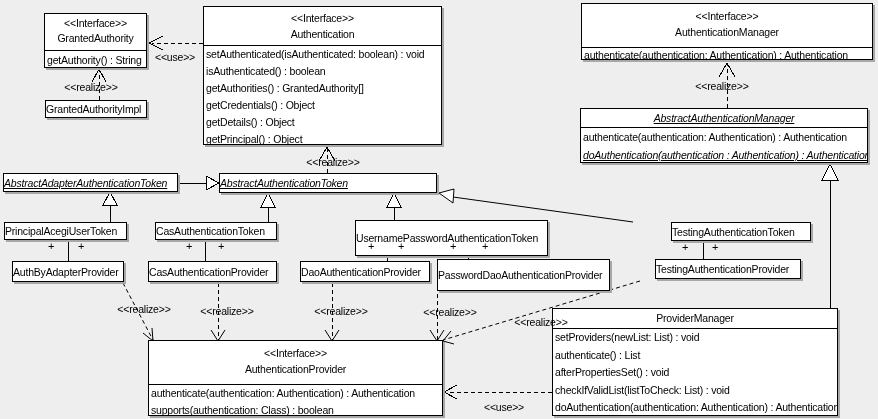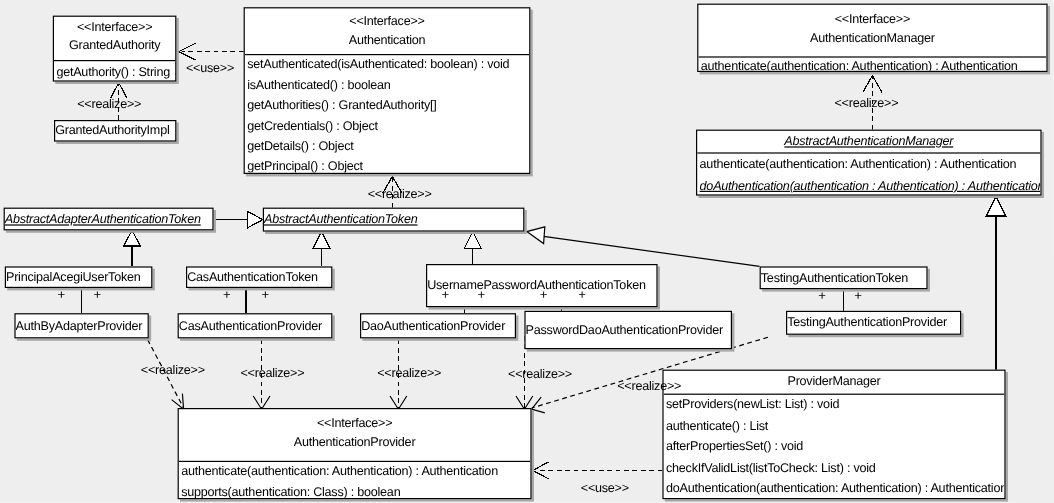--- a/index.html
+++ b/index.html
@@ -197,21 +197,21 @@
 
   <div class="box simple" style="left:4px;top:222px;width:123px;height:18px">
     <div class="cname">PrincipalAcegiUserToken</div>
   </div>
   <div class="box simple" style="left:155px;top:222px;width:122px;height:18px">
     <div class="cname">CasAuthenticationToken</div>
   </div>
   <div class="box simple" style="left:355px;top:220px;width:193px;height:36px">
     <div class="cname">UsernamePasswordAuthenticationToken</div>
   </div>
-  <div class="box simple" style="left:633px;top:222px;width:140px;height:19px">
+  <div class="box simple" style="left:671px;top:222px;width:140px;height:19px">
     <div class="cname">TestingAuthenticationToken</div>
   </div>
 
   <div class="box simple" style="left:12px;top:261px;width:112px;height:21px">
     <div class="cname">AuthByAdapterProvider</div>
   </div>
   <div class="box simple" style="left:148px;top:261px;width:129px;height:21px">
     <div class="cname">CasAuthenticationProvider</div>
   </div>
   <div class="box simple" style="left:300px;top:261px;width:130px;height:21px">

